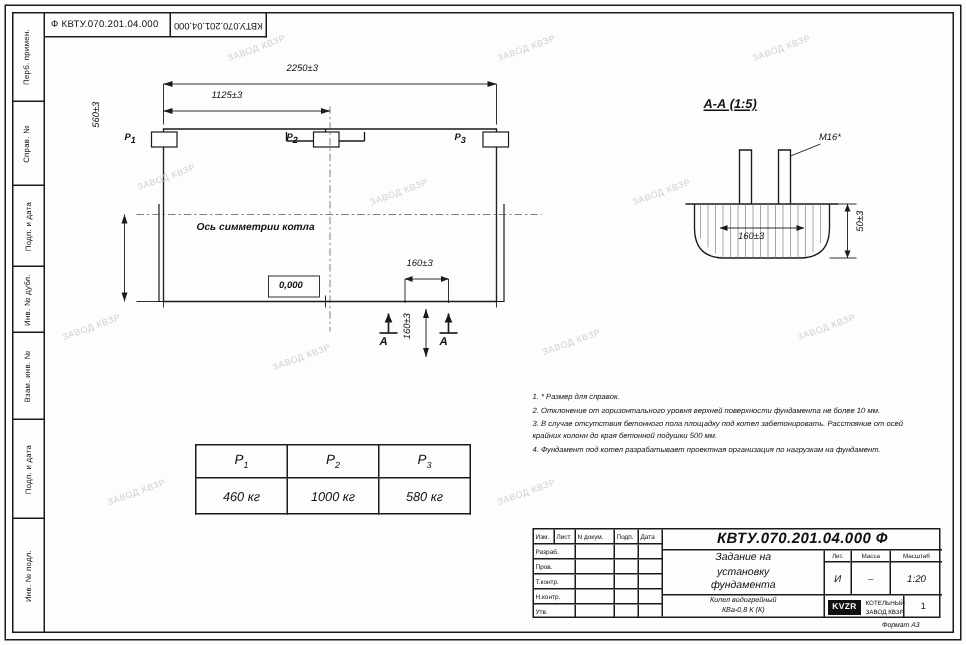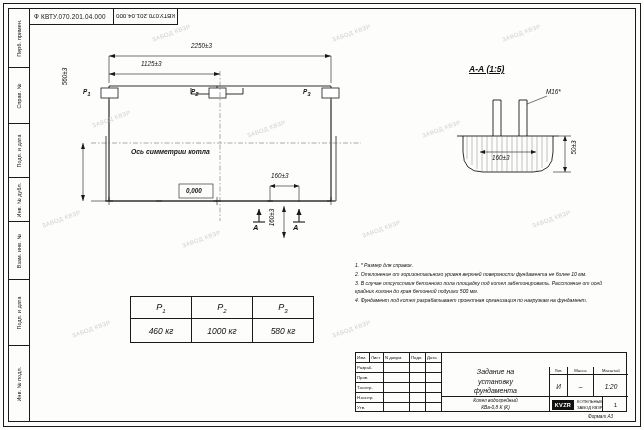--- a/index.html
+++ b/index.html
@@ -593,20 +593,21 @@
         <div class="tbl-c" style="left:70px; width:16px; border-right:none;"></div>
       </div>
       <div class="tb-left-row" style="top:50px; height:9px;">
         <div class="tbl-c" style="left:0; width:28px;">Утв.</div>
         <div class="tbl-c" style="left:28px; width:26px;"></div>
         <div class="tbl-c" style="left:54px; width:16px;"></div>
         <div class="tbl-c" style="left:70px; width:16px; border-right:none;"></div>
       </div>
     </div>
 
+    <div class="tb-code">КВТУ.070.201.04.000  Ф</div>
 
     <div class="tb-name">
       <span>Задание на</span>
       <span>установку</span>
       <span>фундамента</span>
     </div>
 
     <div class="tb-sub">
       <span>Копел водогрейный</span>
       <span>КВа-0,8  К  (К)</span>

